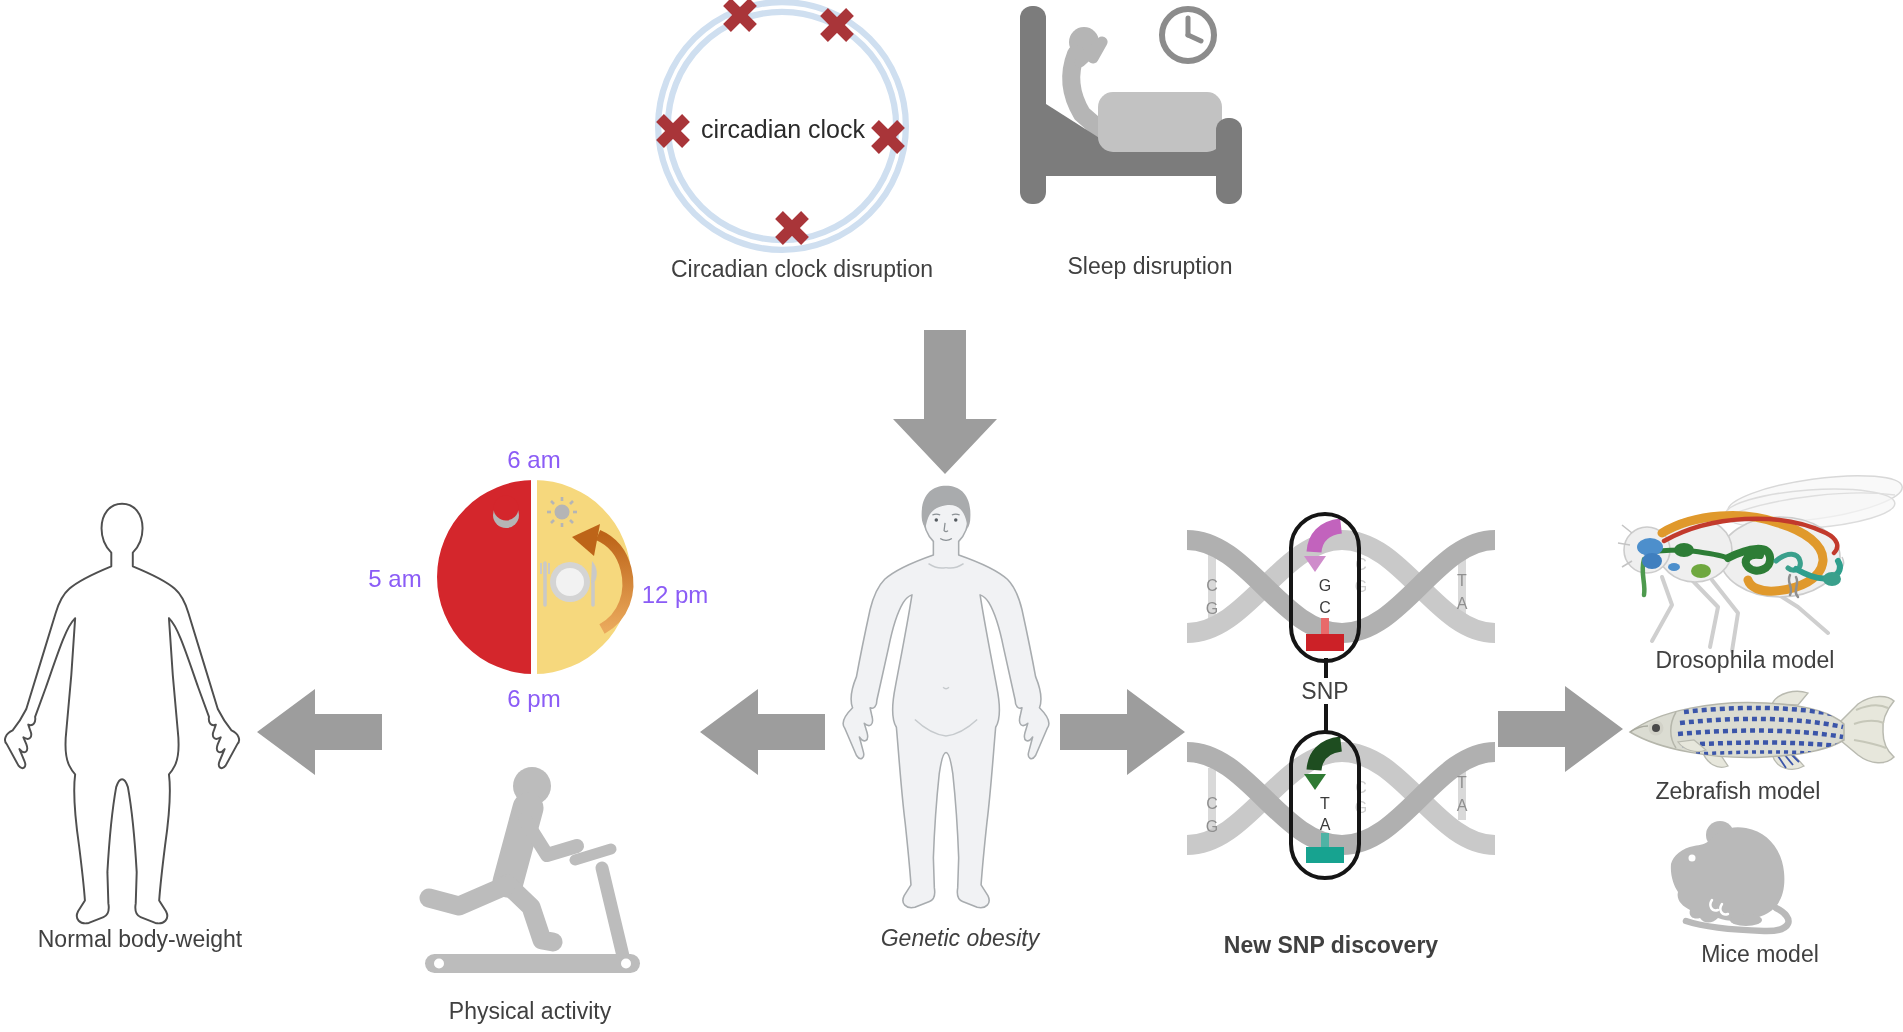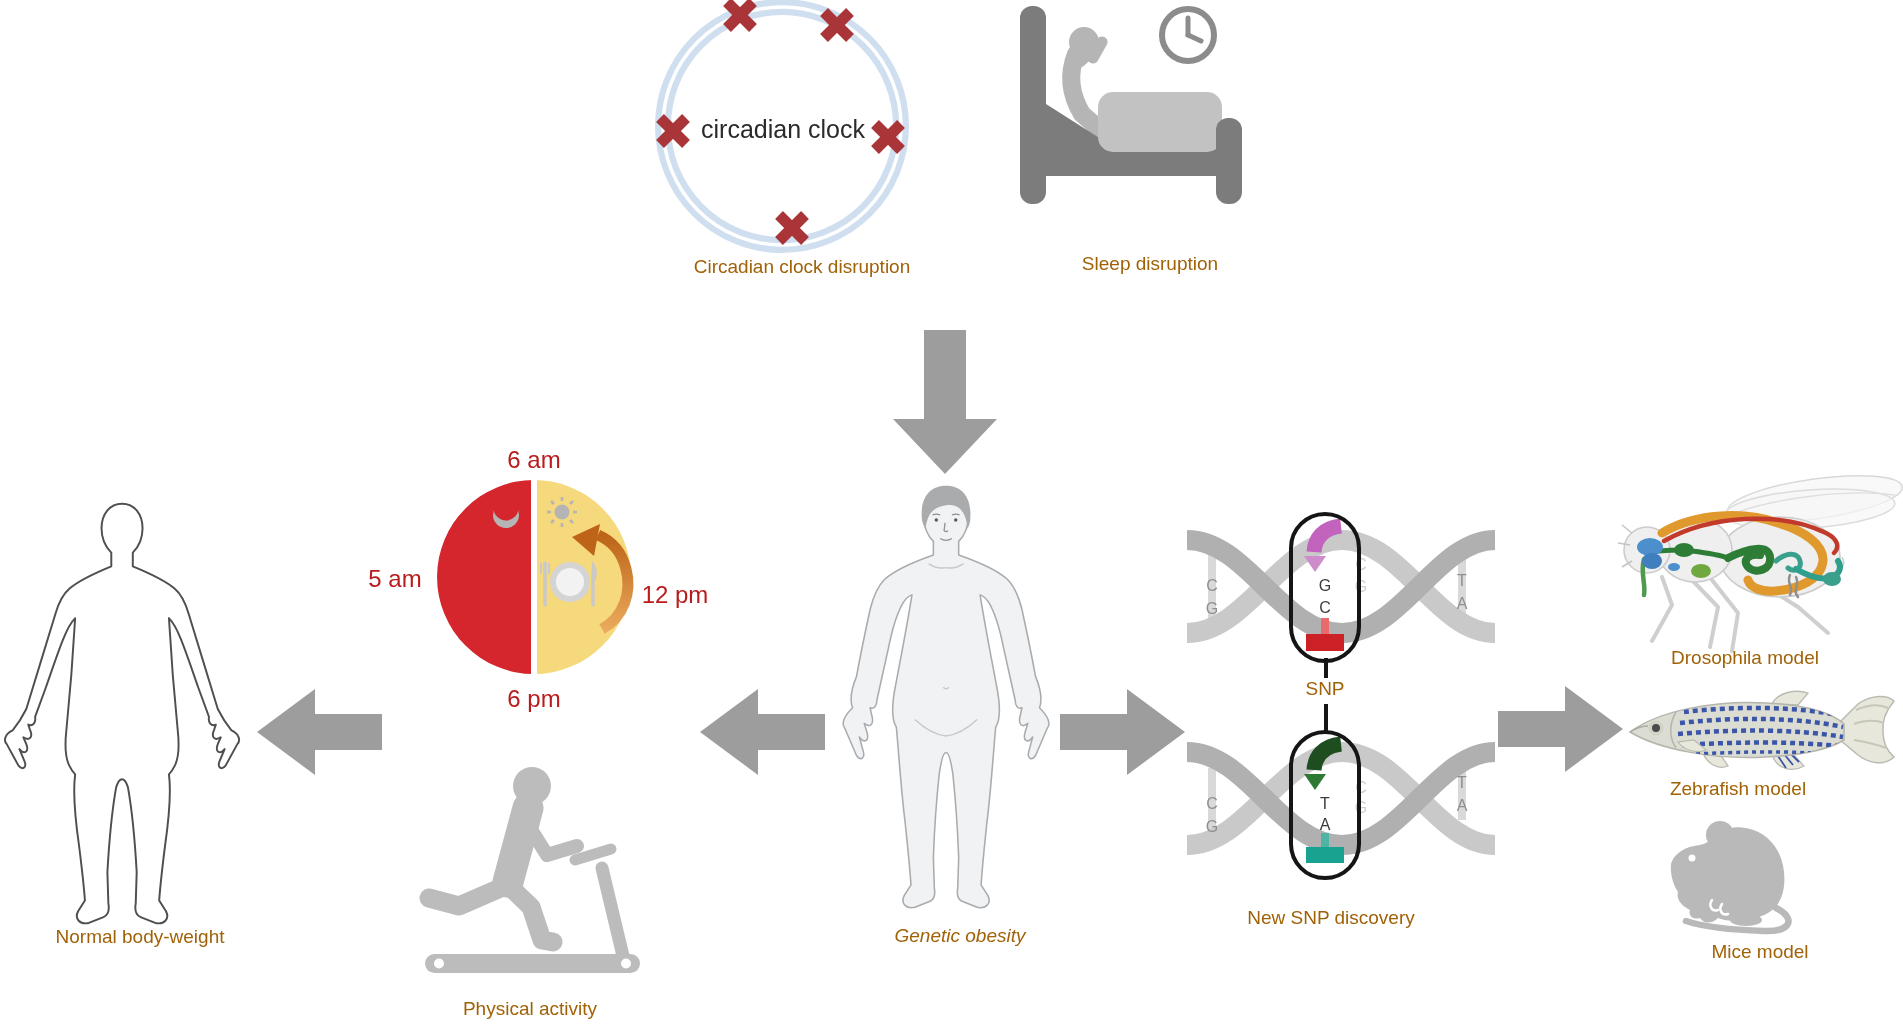--- a/index.html
+++ b/index.html
@@ -1,20 +1,20 @@
 <!DOCTYPE html>
 <html><head>
 <meta charset="utf-8">
 <style>
   html,body{margin:0;padding:0;background:#fff;}
   .stage{position:relative;width:1903px;height:1032px;background:#ffffff;overflow:hidden;
          font-family:"Liberation Sans",sans-serif;}
   .abs{position:absolute;}
-  .label{position:absolute;font-size:19px;color:#a16207;text-align:center;line-height:1.1;}
-  .time-label{position:absolute;font-size:24px;color:#b91c1c;text-align:center;line-height:1.1;}
+  .label{position:absolute;font-size:23px;color:#404040;text-align:center;line-height:1.1;}
+  .time-label{position:absolute;font-size:24px;color:#8b5cf6;text-align:center;line-height:1.1;}
   svg{display:block;overflow:visible;}
   svg text{font-family:"Liberation Sans",sans-serif;}
   .dna-letter{font-size:16px;fill:#8f8f8f;text-anchor:middle;}
   .dna-letter-dark{font-size:16px;fill:#3c3c3c;text-anchor:middle;}
   .dna-letter-light{font-size:16px;fill:#cfcfcf;text-anchor:middle;}
 </style>
 </head>
 <body>
 
 <div class="stage">
@@ -257,21 +257,21 @@
     <g>
       <path d="M 156,22 C 138,24 130,34 129,48" fill="none" stroke="#1e4d20" stroke-width="15"></path>
       <polygon points="119,52 141,52 130,68" fill="#2f7a33"></polygon>
       <text class="dna-letter-dark" x="140" y="87">T</text>
       <text class="dna-letter-dark" x="140" y="108">A</text>
       <rect x="136" y="111" width="8" height="14" fill="#4fb3a5"></rect>
       <rect x="121" y="125" width="38" height="16" fill="#17a390"></rect>
     </g>
     <rect x="106" y="10" width="68" height="146" rx="34" fill="none" stroke="#151515" stroke-width="4"></rect>
   </svg>
-  <div class="label" style="left:1180px;top:908px;width:302px;">New SNP discovery</div>
+  <div class="label" style="left:1180px;top:933px;width:302px;font-weight:bold;">New SNP discovery</div>
 
   <svg class="abs" style="left:1600px;top:455px;" width="303" height="200" viewBox="0 0 303 200">
 
     <g fill="none" stroke="#cfcfcf" stroke-width="4" stroke-linecap="round" stroke-linejoin="round">
       <path d="M 62,122 L 72,150 L 52,186"></path>
       <path d="M 92,125 L 118,152 L 110,192"></path>
       <path d="M 112,125 L 138,158 L 132,196"></path>
       <path d="M 160,128 L 198,152 L 228,178"></path>
     </g>
 

